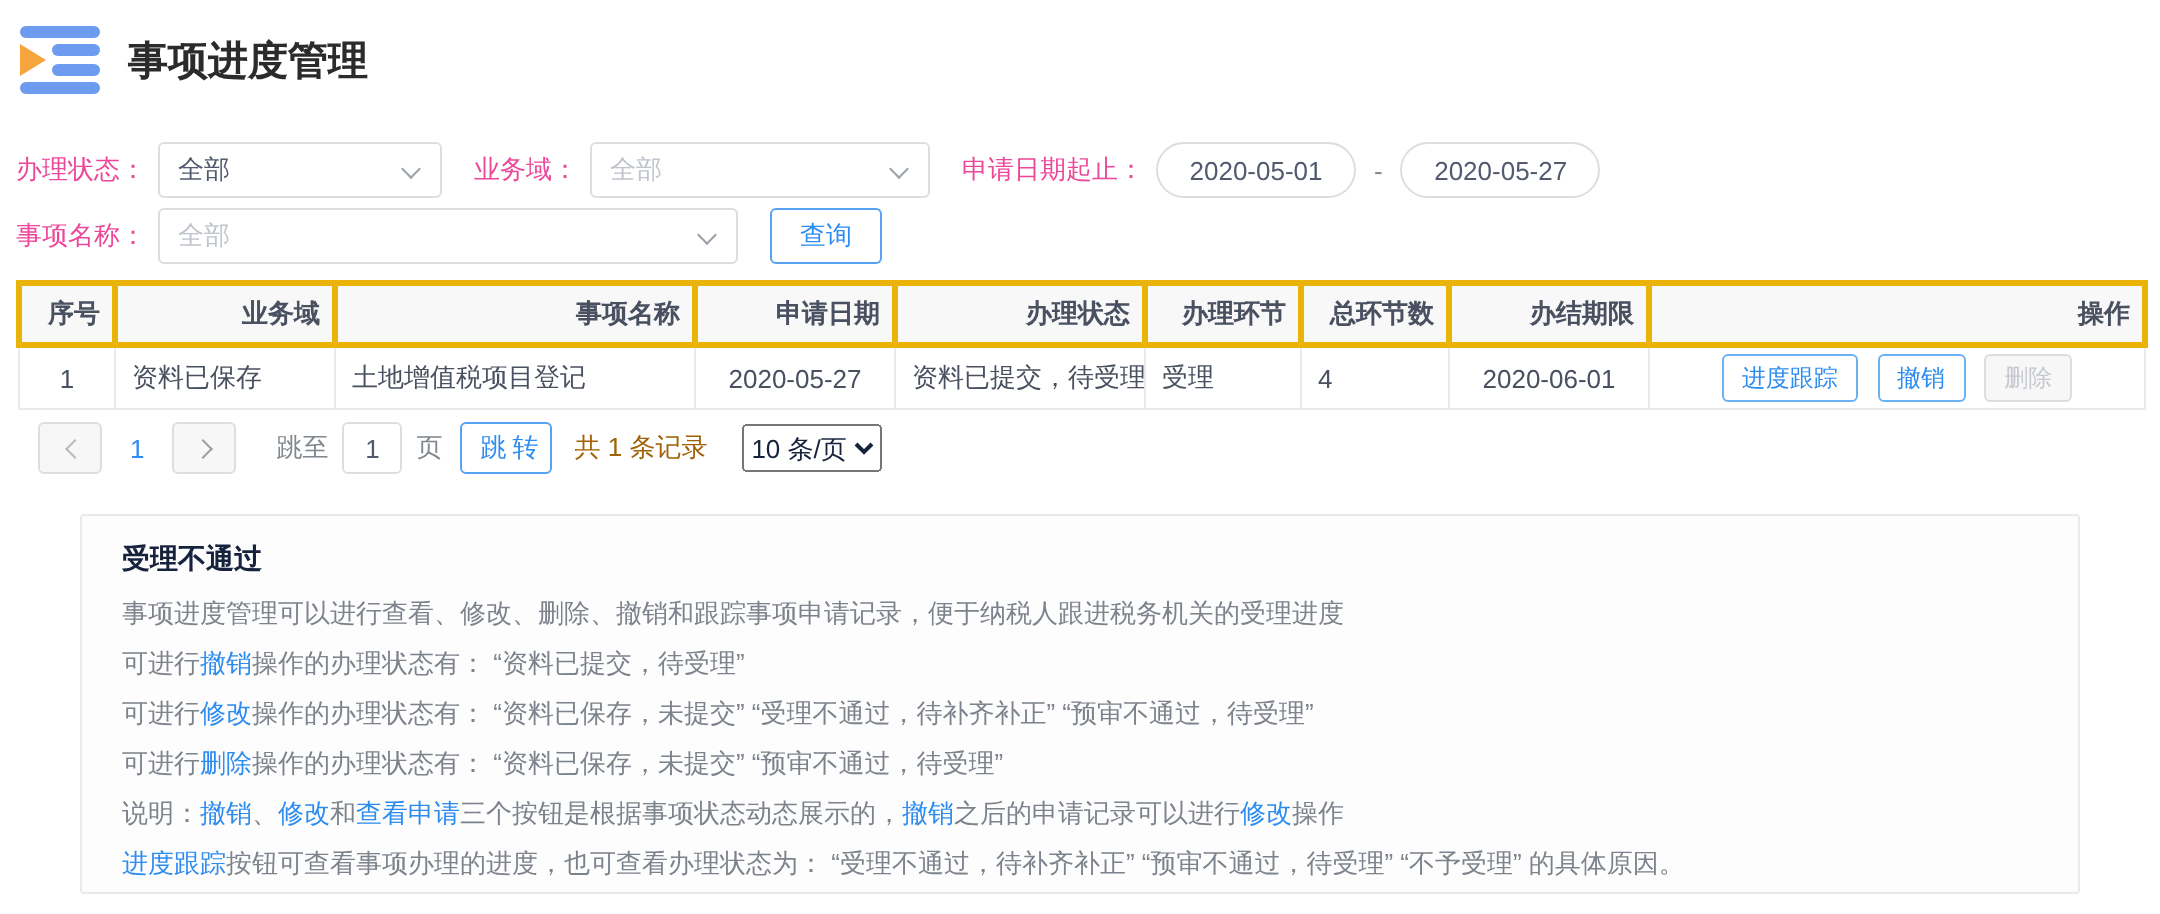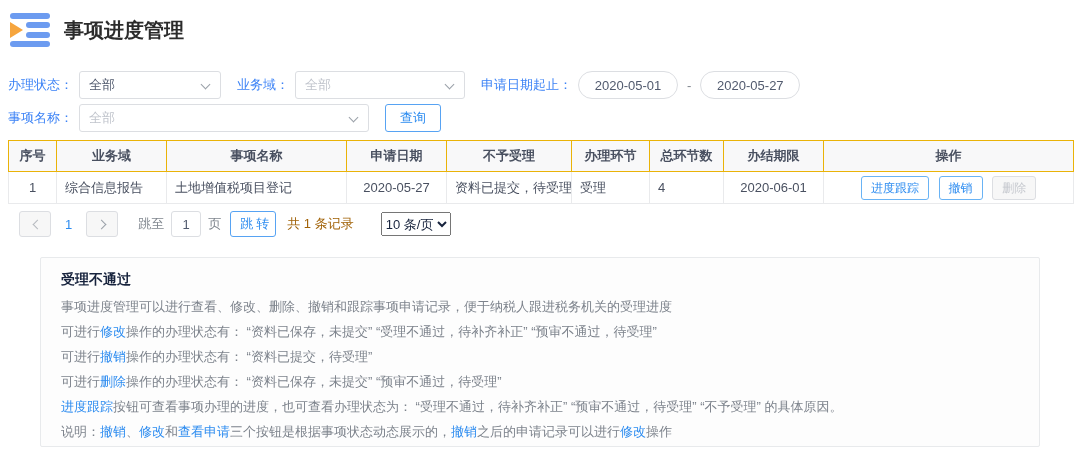--- a/index.html
+++ b/index.html
@@ -15,42 +15,42 @@
   .app-icon .b2 { top:9px; left:16px; width:24px; }
   .app-icon .b3 { top:19px; left:16px; width:24px; }
   .app-icon .b4 { top:28px; left:0; width:40px; }
   .app-icon .tri { position:absolute; top:9px; left:0; width:0; height:0;
     border-top:8px solid transparent; border-bottom:8px solid transparent; border-left:13px solid #F6A53E; }
   .hd h1 { margin-left:14px; font-size:20px; font-weight:700; color:#2b2b2b; }
 
   
   .frow { position:absolute; left:8px; display:flex; align-items:center; height:28px; }
   .frow1 { top:71px; } .frow2 { top:104px;align-items:center; }
-  .flabel { color:#3b82f6; margin-right:6px; white-space:nowrap; }
+  .flabel { color:#ec4899; margin-right:6px; white-space:nowrap; }
   .sel { position:relative; height:28px; border:1px solid #dcdee2; border-radius:3px;
     background:#fff; line-height:26px; padding:0 26px 4px 9px; cursor:pointer; }
   .sel-text { color:#515a6e; }
   .sel-text.ph { color:#c0c4cc; }
   .chev { position:absolute; right:11px; top:9px; width:7px; height:7px;
     border-right:1.4px solid #9aa0a8; border-bottom:1.4px solid #9aa0a8; transform:rotate(45deg); }
   .w142 { width:142px; } .w170 { width:170px; } .w290 { width:290px; }
   .dinput { width:100px; height:28px; border:1px solid #dcdee2; border-radius:14px;
     text-align:center; color:#515a6e; font-size:13px; background:#fff;
     font-family:"Liberation Sans","DejaVu Sans",sans-serif; outline:none; }
   .dsep { margin:0 9px; color:#80878f; }
   .ml16 { margin-left:16px; }
   .btn-query { margin-left:16px; width:56px; height:28px; background:#fff;
     border:1px solid #57a3f3; border-radius:3px; color:#2d8cf0; font-size:13px; cursor:pointer;
     font-family:"Liberation Sans","DejaVu Sans",sans-serif; }
 
   
   .tbl-wrap { position:absolute; top:140px; left:8px; right:6px; }
   table { width:100%; border-collapse:collapse; table-layout:fixed; }
   th { background:#f8f8f9; font-weight:700; color:#495060; font-size:13px;
-    height:31px; border:1px solid #eab308; text-align:center; padding:0 6px; }
+    height:31px; border:3px solid #eab308; text-align:right; padding:0 6px; }
   td { background:#fff; color:#495060; font-size:13px; height:32px;
     border:1px solid #e9eaec; padding:0 8px; text-align:left; white-space:nowrap; overflow:hidden; }
   td.ctr { text-align:center; }
   .act-cell { text-align:center; }
   .btn-act { display:inline-block; height:24px; line-height:22px; padding:0 9px; margin:0 3px;
     background:#fff; border:1px solid #69b3f5; border-radius:3px; color:#2d8cf0; font-size:12px;
     cursor:pointer; font-family:"Liberation Sans","DejaVu Sans",sans-serif; }
   .btn-act.disabled { border-color:#dcdee2; color:#c5c8ce; background:#f7f7f7; cursor:not-allowed; }
 
   
@@ -63,21 +63,21 @@
   .pg-cur { color:#2d8cf0; margin:0 14px; cursor:pointer; }
   .pg-jumpto { color:#80878f; margin-left:20px; }
   .pg-input { width:30px; height:26px; border:1px solid #dcdee2; border-radius:3px; text-align:center;
     color:#515a6e; font-size:13px; margin:0 7px; outline:none; background:#fff;
     font-family:"Liberation Sans","DejaVu Sans",sans-serif; }
   .pg-page { color:#80878f; }
   .pg-go { margin-left:9px; width:46px; height:26px; background:#fff; border:1px solid #57a3f3;
     border-radius:3px; color:#2d8cf0; font-size:13px; letter-spacing:3px; padding-left:6px; cursor:pointer;
     font-family:"Liberation Sans","DejaVu Sans",sans-serif; }
   .pg-total { margin-left:11px; color:#a16207; }
-  .pg-size { margin-left:27px; height:24px; font-size:13px; color:#17233d;
+  .pg-size { margin-left:17px; height:24px; font-size:13px; color:#17233d;
     font-family:"Liberation Sans","DejaVu Sans",sans-serif; }
 
   
   .tips { position:absolute; top:257px; left:40px; width:1000px; height:190px;
     background:#fdfdfd; border:1px solid #e8eaec; border-radius:2px; padding:13px 20px 10px 20px; }
   .tips-title { font-size:14px; font-weight:700; color:#17233d; margin-bottom:5px; }
   .tip-line { line-height:25px; color:#7d838c; white-space:nowrap; overflow:hidden; }
   .tip-link { color:#2d8cf0; }
 </style>
 </head>
@@ -134,31 +134,31 @@
         <col style="width:74px">
           <col style="width:100px">
           <col>
       </colgroup>
       <thead>
         <tr>
           <th>序号</th>
           <th>业务域</th>
           <th>事项名称</th>
           <th>申请日期</th>
-          <th>不予受理</th>
+          <th>办理状态</th>
           <th>办理环节</th>
           <th>总环节数</th>
           <th>办结期限</th>
           <th>操作</th>
         </tr>
       </thead>
       <tbody>
         <tr>
           <td class="ctr">1</td>
-          <td>综合信息报告</td>
+          <td>资料已保存</td>
           <td>土地增值税项目登记</td>
           <td class="ctr">2020-05-27</td>
           <td>资料已提交，待受理</td>
           <td>受理</td>
           <td>4</td>
           <td class="ctr">2020-06-01</td>
           <td class="act-cell">
             <button class="btn-act">进度跟踪</button>
             <button class="btn-act">撤销</button>
             <button class="btn-act disabled">删除</button>
@@ -183,21 +183,21 @@
     <span class="pg-total">共 1 条记录</span>
     <select class="pg-size">
       <option>10 条/页</option>
     </select>
   </div>
 
   <div class="tips">
     <div class="tips-title">受理不通过</div>
     <div id="tips-lines">
         <div class="tip-line"><span>事项进度管理可以进行查看、修改、删除、撤销和跟踪事项申请记录，便于纳税人跟进税务机关的受理进度</span></div>
+        <div class="tip-line"><span>可进行</span><span class="tip-link">撤销</span><span>操作的办理状态有： “资料已提交，待受理”</span></div>
         <div class="tip-line"><span>可进行</span><span class="tip-link">修改</span><span>操作的办理状态有： “资料已保存，未提交”  “受理不通过，待补齐补正”  “预审不通过，待受理”</span></div>
-        <div class="tip-line"><span>可进行</span><span class="tip-link">撤销</span><span>操作的办理状态有： “资料已提交，待受理”</span></div>
         <div class="tip-line"><span>可进行</span><span class="tip-link">删除</span><span>操作的办理状态有： “资料已保存，未提交”  “预审不通过，待受理”</span></div>
+        <div class="tip-line"><span>说明：</span><span class="tip-link">撤销</span><span>、</span><span class="tip-link">修改</span><span>和</span><span class="tip-link">查看申请</span><span>三个按钮是根据事项状态动态展示的，</span><span class="tip-link">撤销</span><span>之后的申请记录可以进行</span><span class="tip-link">修改</span><span>操作</span></div>
         <div class="tip-line"><span class="tip-link">进度跟踪</span><span>按钮可查看事项办理的进度，也可查看办理状态为： “受理不通过，待补齐补正”  “预审不通过，待受理”  “不予受理” 的具体原因。</span></div>
-        <div class="tip-line"><span>说明：</span><span class="tip-link">撤销</span><span>、</span><span class="tip-link">修改</span><span>和</span><span class="tip-link">查看申请</span><span>三个按钮是根据事项状态动态展示的，</span><span class="tip-link">撤销</span><span>之后的申请记录可以进行</span><span class="tip-link">修改</span><span>操作</span></div>
       </div>
   </div>
 
 </div>
 
 </body></html>

